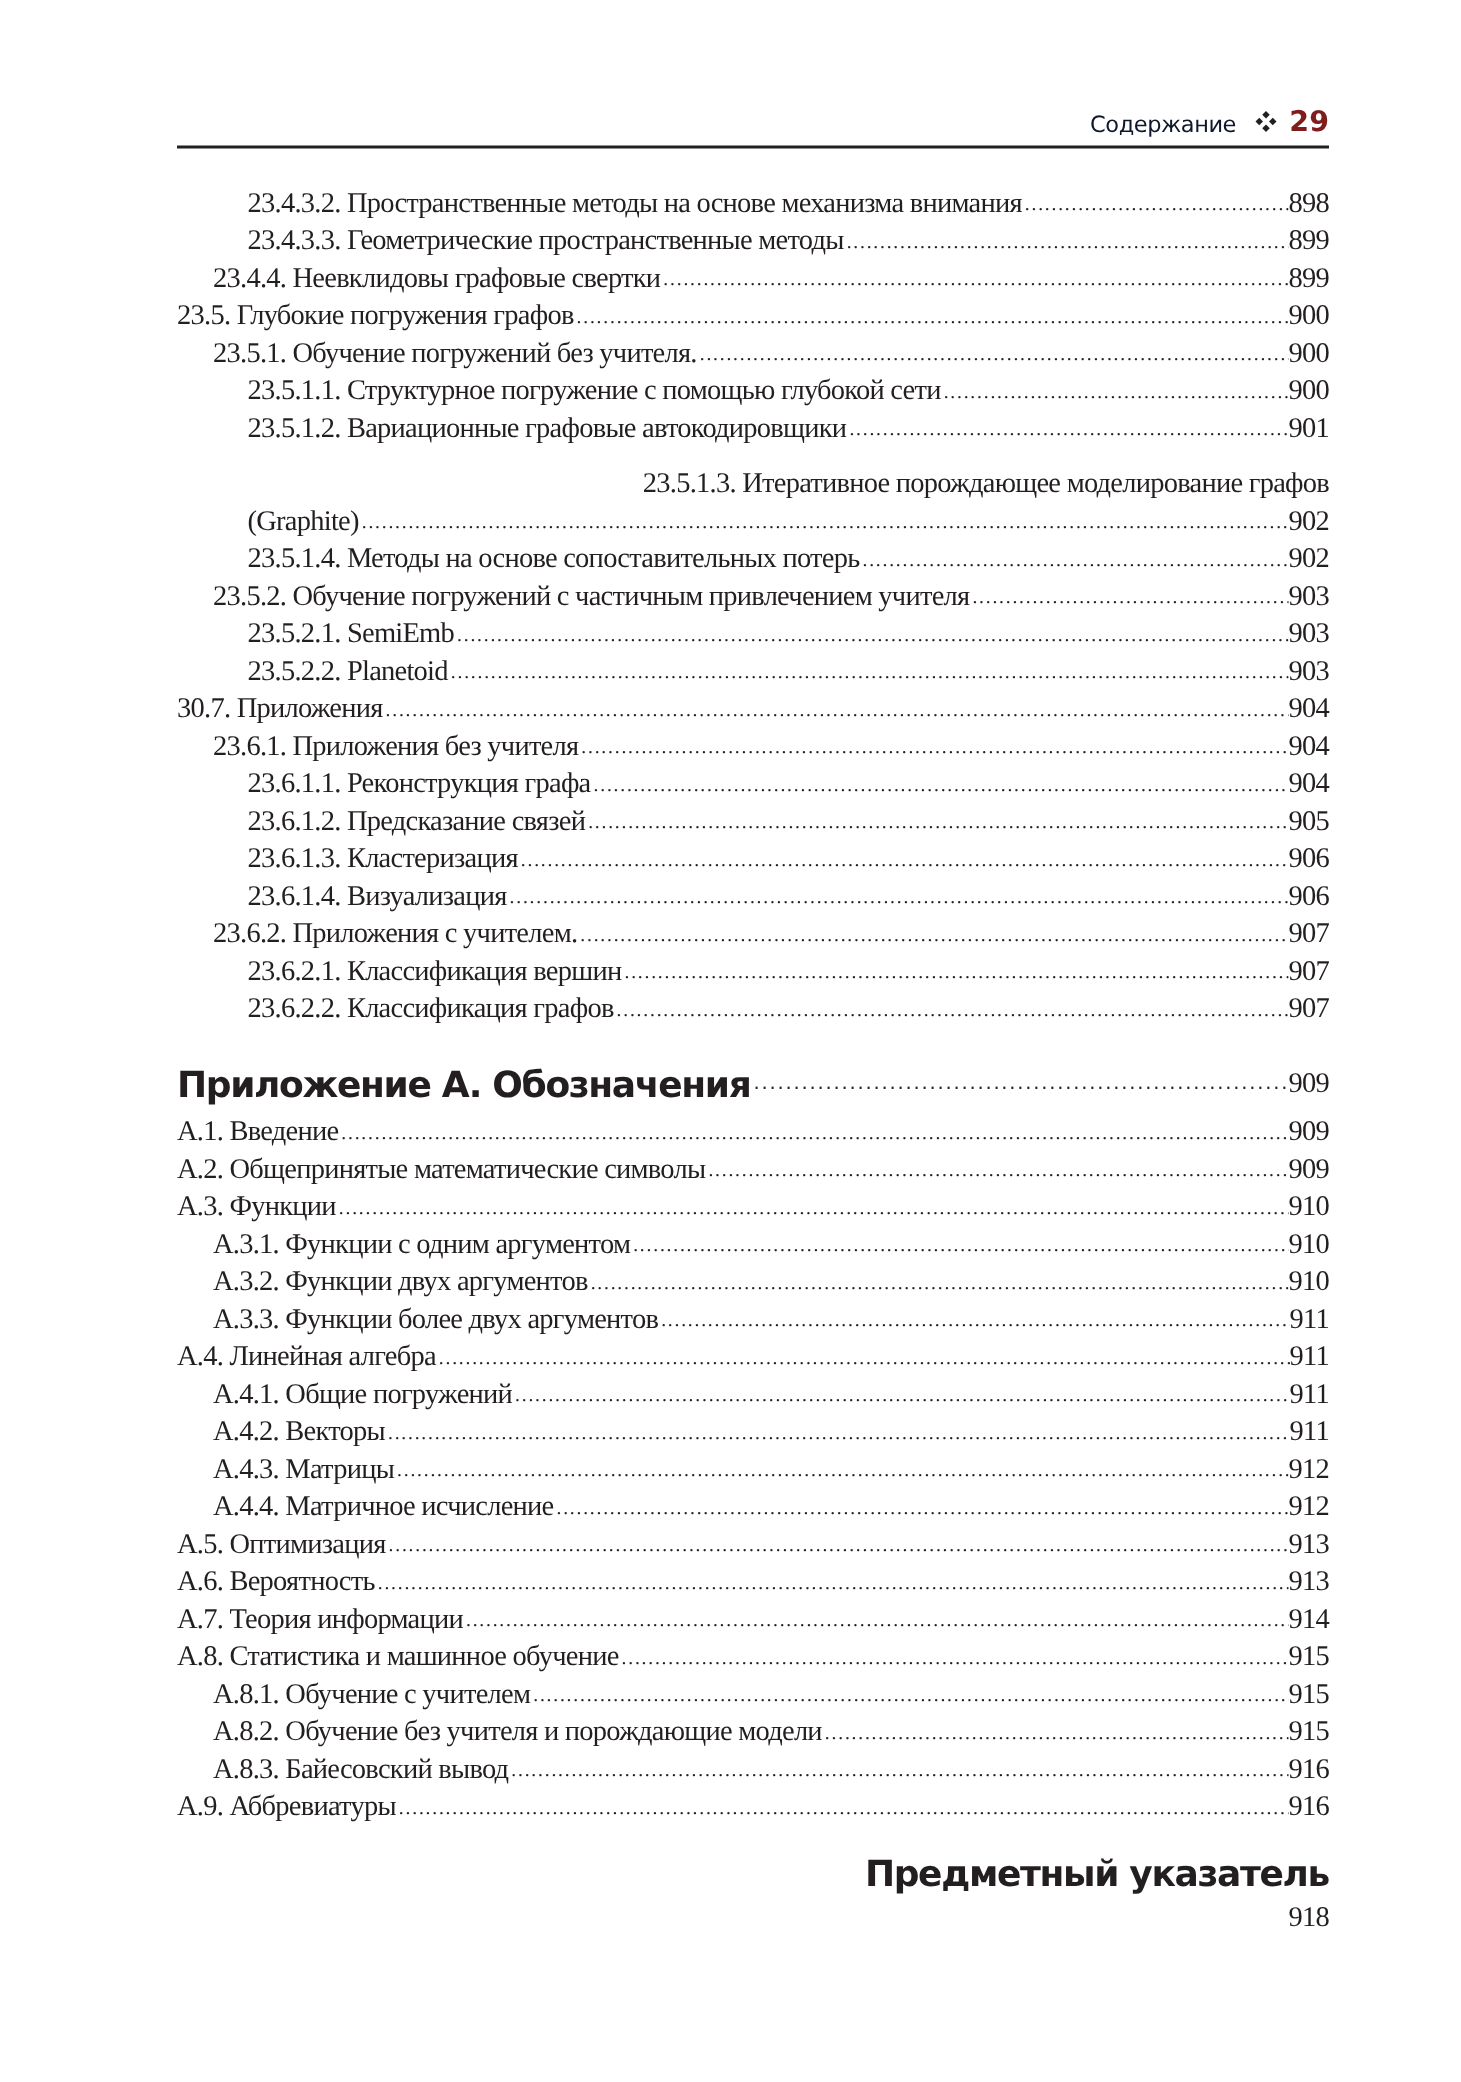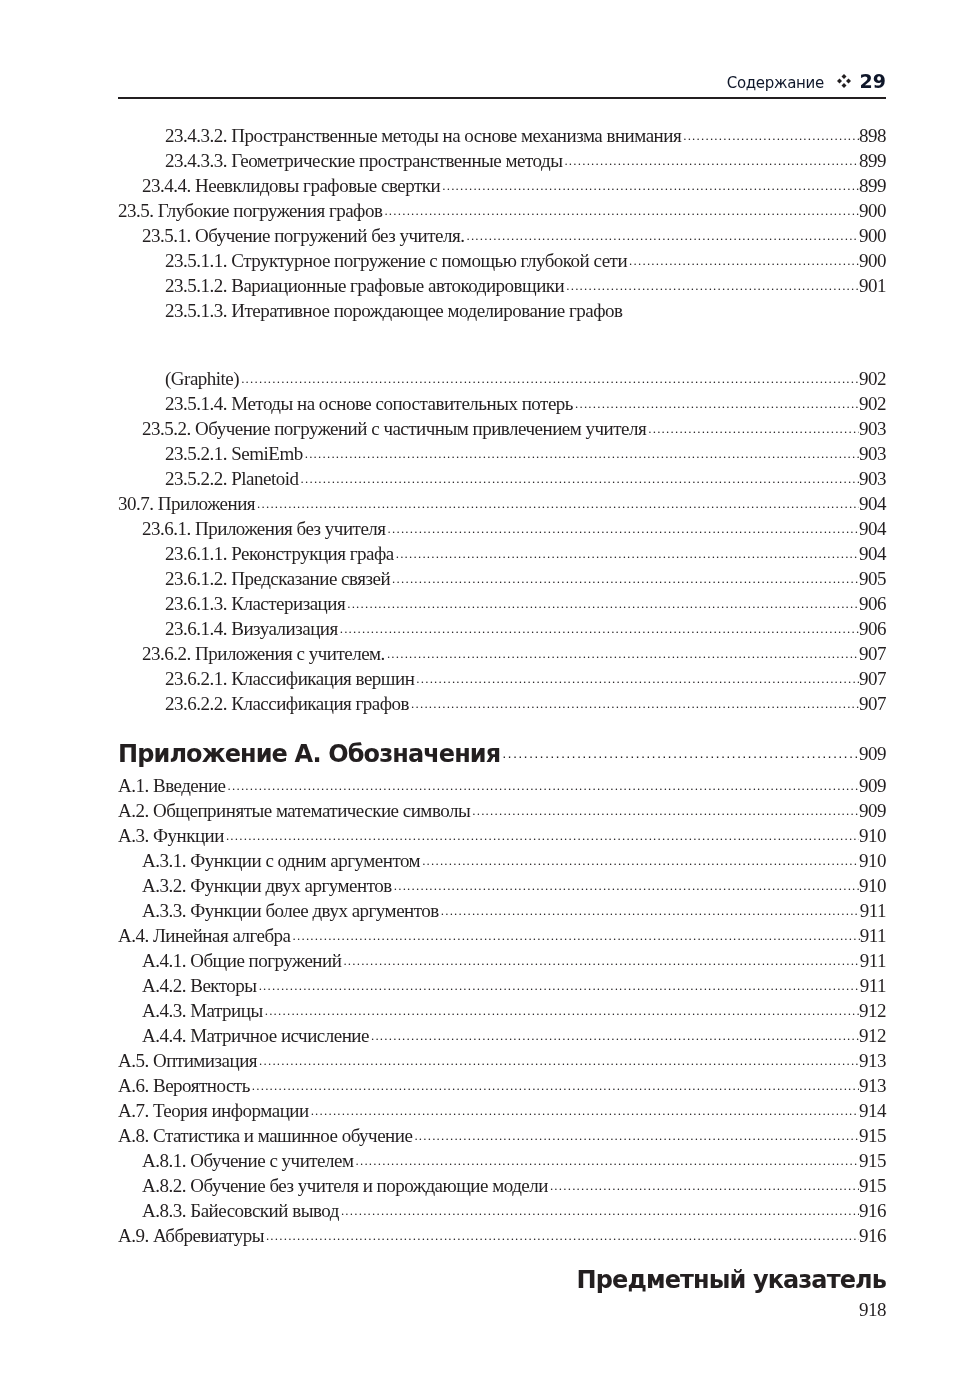--- a/index.html
+++ b/index.html
@@ -1,37 +1,37 @@
 <!DOCTYPE html>
 <html><head>
 <meta charset="utf-8">
 <style>
   html, body { margin:0; padding:0; background:#ffffff; }
   body { width:974px; height:1388px; position:relative; overflow:hidden; color:#231f20; }
   .header { position:absolute; left:118px; top:70px; width:768px; height:28px; }
   .header-title { position:absolute; right:62px; top:4px; font-family:"DejaVu Sans", sans-serif; font-size:15px; color:#0f172a; letter-spacing:-0.3px; }
   .header-orn { position:absolute; right:34px; top:3px; width:16px; height:16px; }
-  .header-page { position:absolute; right:0; top:0px; font-family:"DejaVu Sans", sans-serif; font-weight:bold; font-size:19px; color:#0f172a; }
+  .header-page { position:absolute; right:0; top:0px; font-family:"DejaVu Sans", sans-serif; font-weight:bold; font-size:19px; color:#7f1d1d; }
   .header-rule { position:absolute; left:118px; top:97px; width:768px; height:2px; background:#231f20; }
   .toc { position:absolute; left:118px; top:123px; width:768px; }
   .row { position:relative; height:25px; display:flex; align-items:flex-end; font-family:"Liberation Serif", serif; font-size:19px; line-height:25px; white-space:nowrap; }
   .row .label { flex:0 0 auto; background:#fff; letter-spacing:-0.5px; transform-origin:left; }
   .row .dots { flex:1 1 auto; overflow:hidden; height:25px; position:relative; }
   .row .dots::after { content:"........................................................................................................................................................................................................................"; position:absolute; left:2px; bottom:0; font-size:13px; letter-spacing:1.2px; color:#231f20; line-height:25px; }
   .row .page { flex:0 0 auto; text-align:right; letter-spacing:-0.5px; }
   .lvl0 { padding-left:0; }
   .lvl1 { padding-left:24px; }
-  .lvl2 { padding-left:47px; }
-  .cont { padding-left:47px;margin-top:43px; }
+  .lvl2 { padding-left:47px;justify-content:flex-end; }
+  .cont { padding-left:47px; }
   .chapter { height:40px; margin-top:13px; font-family:"DejaVu Sans", sans-serif; }
   .chapter .label { font-family:"DejaVu Sans", sans-serif; font-weight:bold; font-size:24px; letter-spacing:-0.9px; line-height:30px; }
   .chapter .dots { height:30px; }
   .chapter .dots::after { line-height:30px; }
   .chapter .page { font-family:"Liberation Serif", serif; font-size:19px; line-height:30px; }
-  .wrapline { height:25px; }
+  .wrapline { height:25px;margin-top:12px; }
   .gap { height:4px; }
 </style>
 </head>
 <body>
 
 <div class="header">
   <span class="header-title">Содержание</span>
   <svg class="header-orn" viewBox="0 0 16 16">
     <polygon points="8,1 10.5,3.5 8,6 5.5,3.5" fill="#231f20"></polygon>
     <polygon points="8,10 10.5,12.5 8,15 5.5,12.5" fill="#231f20"></polygon>

